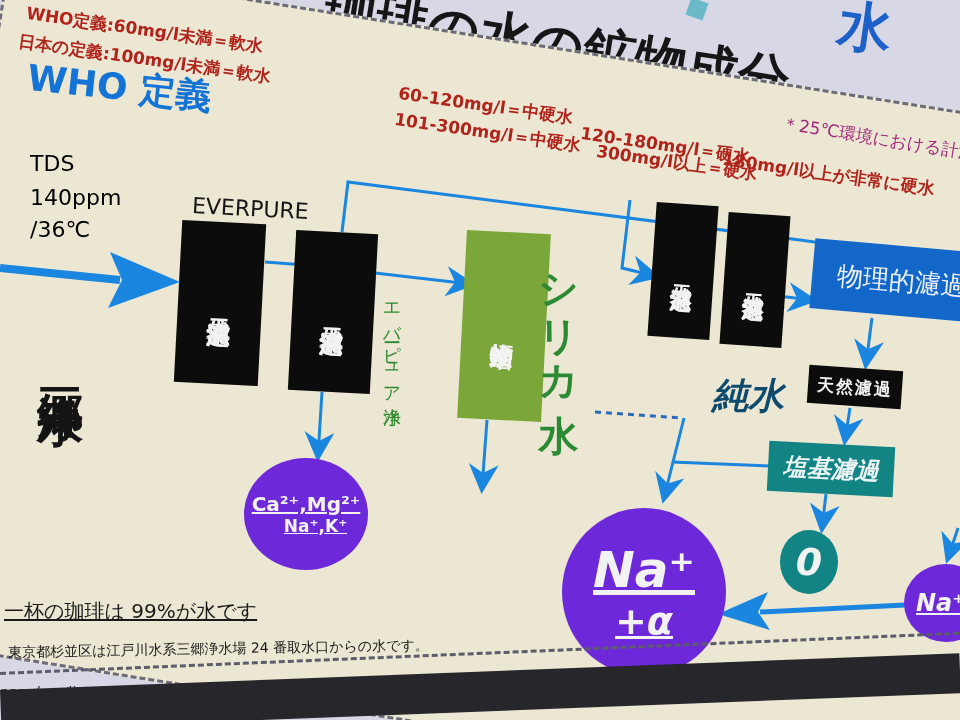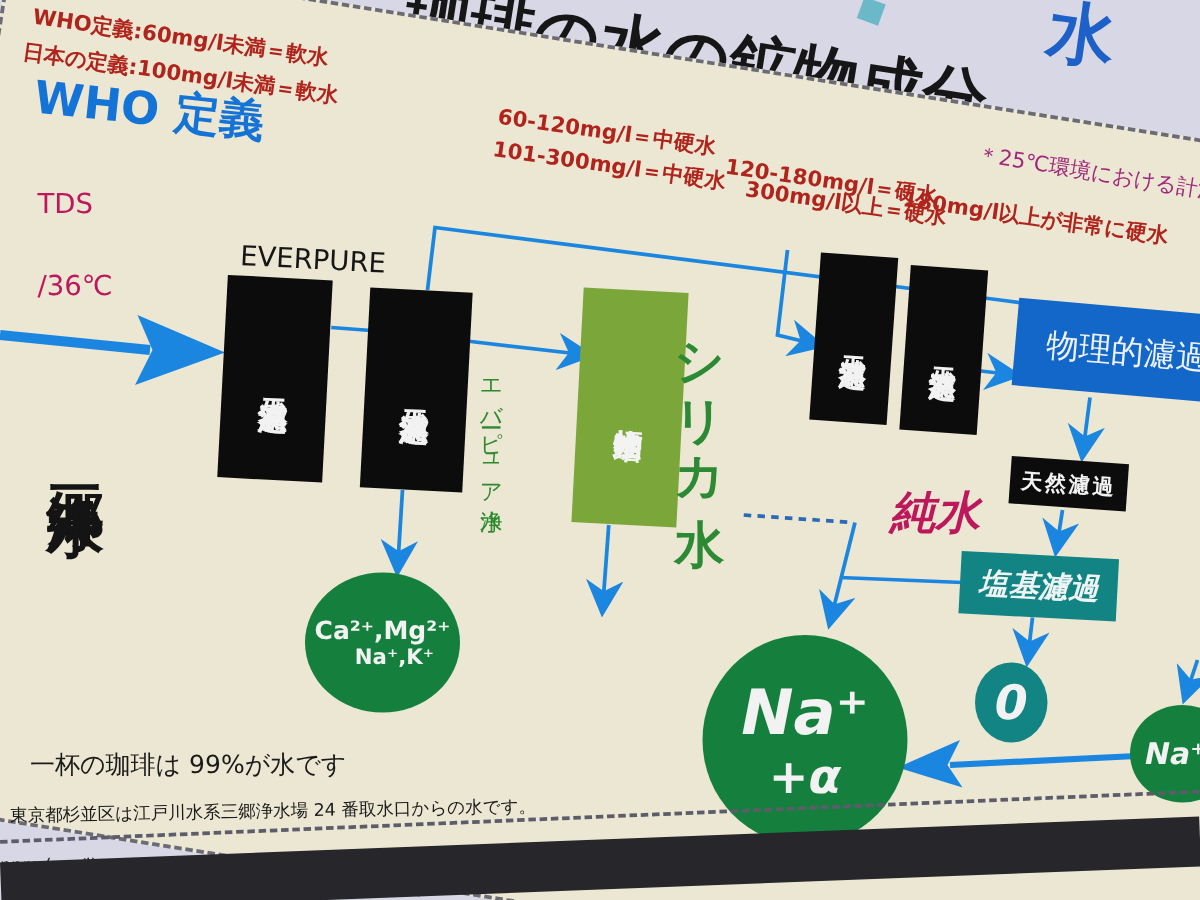--- a/index.html
+++ b/index.html
@@ -10,29 +10,29 @@
     .panel {
       position: absolute; left: 8px; top: -40px; width: 1100px; height: 690px;
       background: #ebe7d3; border: 3px dashed #6b6b78;
       transform: rotate(9deg); transform-origin: 0 0;
     }
     .abs { position: absolute; white-space: nowrap; }
     .title { font-size: 46px; font-weight: bold; color: #161616; transform: rotate(9deg); transform-origin: 0 0; }
     .redline { font-size: 17px; font-weight: bold; color: #b0241c; transform: rotate(8deg); transform-origin: 0 0; }
     .who { font-size: 36px; font-weight: bold; color: #1473d6; transform: rotate(6deg); transform-origin: 0 0; }
     .note { font-size: 17px; color: #a0287a; transform: rotate(9deg); transform-origin: 0 0; }
-    .tds { font-size: 22px; color: #be185d; line-height: 32px; }
+    .tds { font-size: 22px; color: #000000; line-height: 32px; }
     .black-box { position: absolute; background: #0c0c0c; color: #f2f2f2; font-size: 24px; font-weight: bold;
       writing-mode: vertical-rl; text-orientation: upright; display: flex; align-items: center; justify-content: center; letter-spacing: 2px; }
     .vert { writing-mode: vertical-rl; text-orientation: upright; }
     .green-box { position: absolute; background: #7ba63a; color: #f3f3f3; font-size: 23px; font-weight: bold; display: flex; align-items: center; justify-content: center; }
     .blue-box { position: absolute; background: #1267c8; color: #eef2f8; font-size: 26px; display: flex; align-items: center; justify-content: center; }
     .teal-box { position: absolute; background: #118483; color: #eef4f4; font-size: 24px; font-weight: bold; font-style: italic; display: flex; align-items: center; justify-content: center; }
     .circle { position: absolute; border-radius: 50%; display: flex; flex-direction: column; align-items: center; justify-content: center; color: #f2f2f2; font-weight: bold; text-align: center; }
-    .g { background: #15803d; }
+    .g { background: #6d28d9; text-decoration: underline; }
     .t { background: #118483; }
     .subl { font-size: 0.55em; vertical-align: sub; }
   </style>
 </head>
 <body>
 
 <div class="screen">
 
   <div class="abs" style="left:838px; top:-8px; font-size:54px; font-weight:bold; color:#1c60c8; transform:rotate(8deg);">水</div>
   <div class="abs" style="left:688px; top:0px; width:18px; height:18px; background:#6ab8c8; transform:rotate(20deg);"></div>
@@ -47,20 +47,21 @@
   <div class="abs redline" style="left:20px; top:30px;">日本の定義:100mg/l未満＝軟水</div>
   <div class="abs redline" style="left:400px; top:82px;">60-120mg/l＝中硬水</div>
   <div class="abs redline" style="left:396px; top:108px;">101-300mg/l＝中硬水</div>
   <div class="abs redline" style="left:582px; top:122px;">120-180mg/l＝硬水</div>
   <div class="abs redline" style="left:598px; top:140px;">300mg/l以上＝硬水</div>
   <div class="abs redline" style="left:724px; top:148px;">180mg/l以上が非常に硬水</div>
 
   <div class="abs who" style="left:30px; top:54px;">WHO 定義</div>
 
   <div class="abs tds" style="left:30px; top:148px;">TDS</div>
+  <div class="abs tds" style="left:30px; top:182px;">140ppm</div>
   <div class="abs tds" style="left:30px; top:214px;">/36℃</div>
 
   <div class="abs vert" style="left:30px; top:352px; font-size:46px; font-weight:bold; color:#141414; letter-spacing:4px;">三郷浄水</div>
 
   <svg class="abs" width="960" height="720" style="left:0; top:0;">
     <defs>
       <marker id="ah" markerWidth="10" markerHeight="10" refX="8" refY="5" orient="auto">
         <path d="M0,0 L10,5 L0,10 L3,5 z" fill="#1a86e0"></path>
       </marker>
     </defs>
@@ -99,21 +100,21 @@
 
   <div class="green-box vert" style="left:462px; top:232px; width:84px; height:188px; transform:rotate(3deg);">鉱物増幅</div>
 
   <div class="abs vert" style="left:532px; top:246px; font-size:40px; font-weight:bold; color:#2c8a34;">シリカ水</div>
 
   <div class="black-box" style="left:652px; top:204px; width:62px; height:134px; font-size:22px; transform:rotate(4deg);">天然濾過</div>
   <div class="black-box" style="left:724px; top:214px; width:62px; height:132px; font-size:22px; transform:rotate(4deg);">天然濾過</div>
 
   <div class="blue-box" style="left:812px; top:246px; width:180px; height:70px; transform:rotate(5deg);">物理的濾過</div>
 
-  <div class="abs" style="left:712px; top:386px; font-size:36px; font-weight:bold; font-style:italic; color:#be185d;">純水</div>
+  <div class="abs" style="left:712px; top:372px; font-size:36px; font-weight:bold; font-style:italic; color:#0c4a6e;">純水</div>
 
   <div class="black-box" style="left:808px; top:368px; width:94px; height:38px; font-size:17px; writing-mode:horizontal-tb; transform:rotate(4deg);">天然濾過</div>
 
   <div class="teal-box" style="left:768px; top:444px; width:126px; height:50px; transform:rotate(3deg);">塩基濾過</div>
 
   <div class="circle g" style="left:244px; top:458px; width:124px; height:112px; font-size:20px;">
     <span>Ca²⁺,Mg²⁺</span>
     <span style="font-size:17px;margin-left:19px;">Na⁺,K⁺</span>
   </div>
 
@@ -124,20 +125,20 @@
   </div>
 
   <div class="circle t" style="left:780px; top:530px; width:58px; height:64px; font-size:38px; font-style:italic;">
     <span>0</span>
   </div>
 
   <div class="circle g" style="left:904px; top:564px; width:84px; height:78px; font-size:24px; font-style:italic; justify-content:center; align-items:flex-start; padding-left:12px;">
     <span>Na⁺</span>
   </div>
 
-  <div class="abs" style="left:24px; top:598px; font-size:20px; color:#1a1a1a;">一杯の珈琲は 99%が水です</div>
+  <div class="abs" style="left:4px; top:598px; font-size:20px; color:#1a1a1a;text-decoration:underline;">一杯の珈琲は 99%が水です</div>
   <div class="abs" style="left:8px; top:644px; font-size:14px; color:#1a1a1a; transform:rotate(-1deg); transform-origin:0 0;">東京都杉並区は江戸川水系三郷浄水場 24 番取水口からの水です。</div>
   <div class="abs" style="left:0; top:672px; width:960px; border-top:3px dashed #5c5c6a; transform:rotate(-2.4deg); transform-origin:0 0;"></div>
   <div class="abs" style="left:0px; top:684px; font-size:14px; color:#1a1a1a;">ppm (mg/l) =100 万円のうち 1円</div>
   <div class="abs" style="left:122px; top:702px; font-size:13px; color:#1a1a1a; font-style:italic;">1 トンのうち 1g ／長さ 1km のうち 1mm</div>
 
   <div class="bezel"></div>
 </div>
 
 </body></html>

